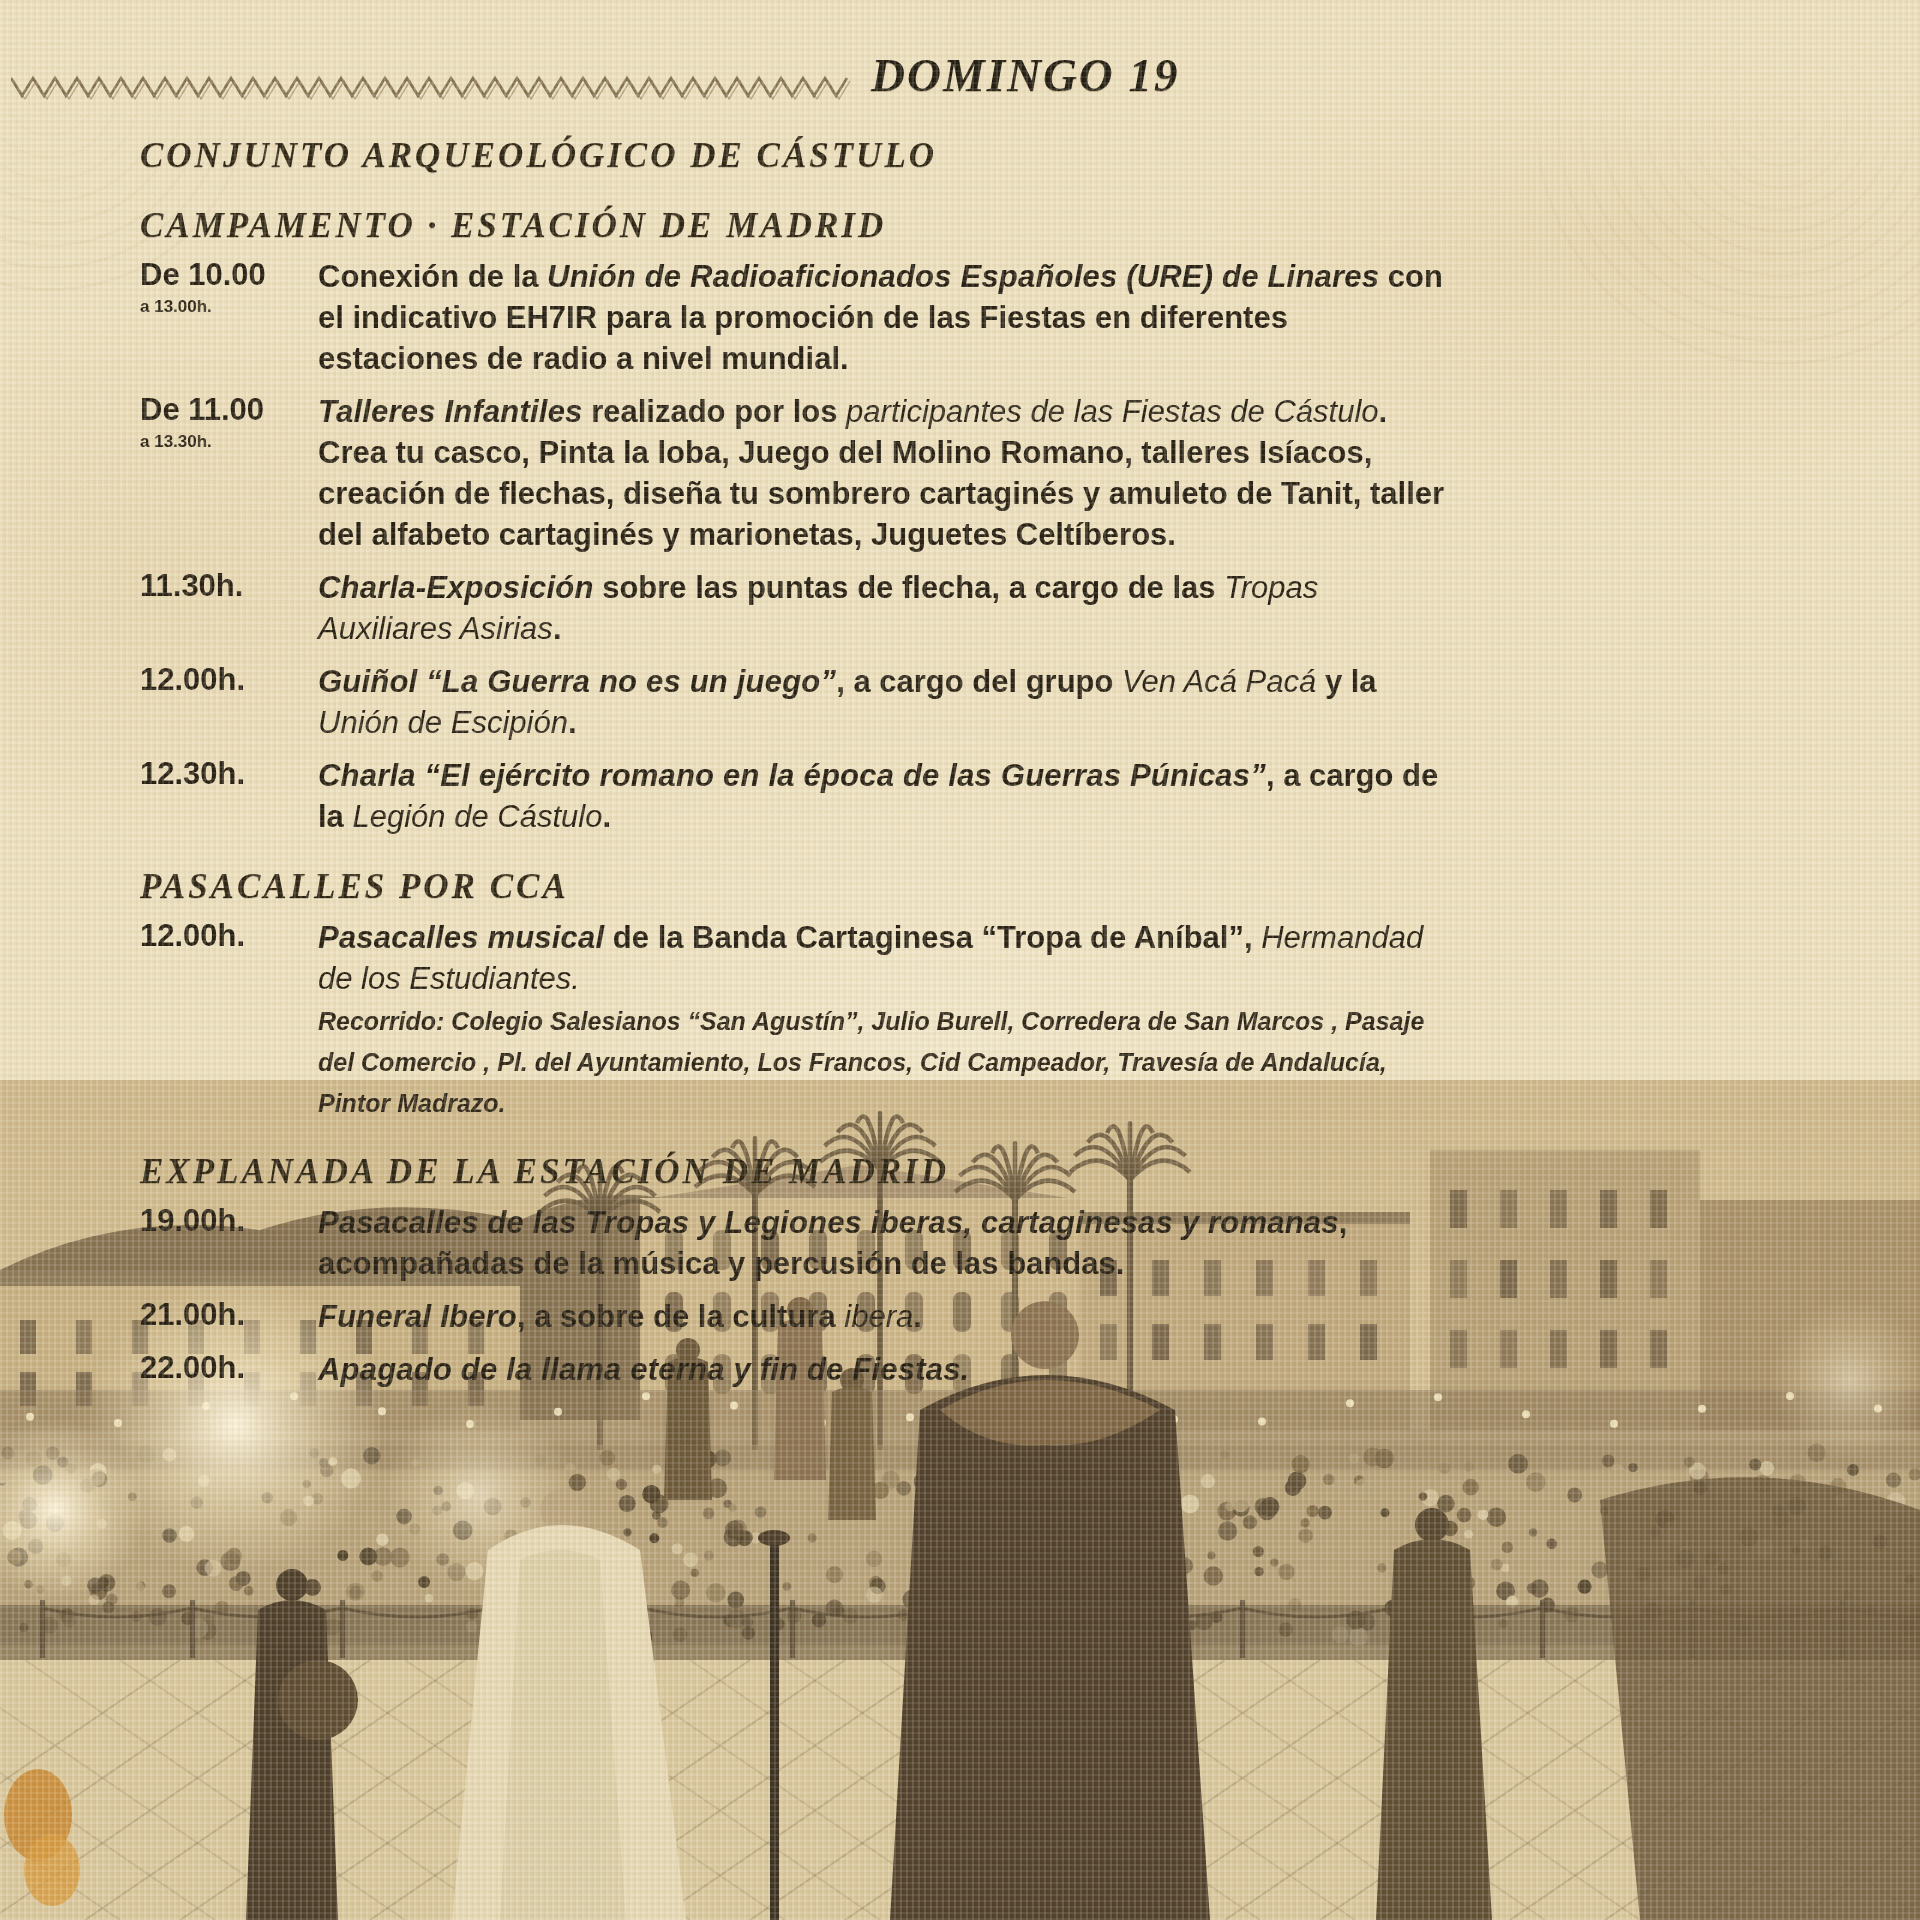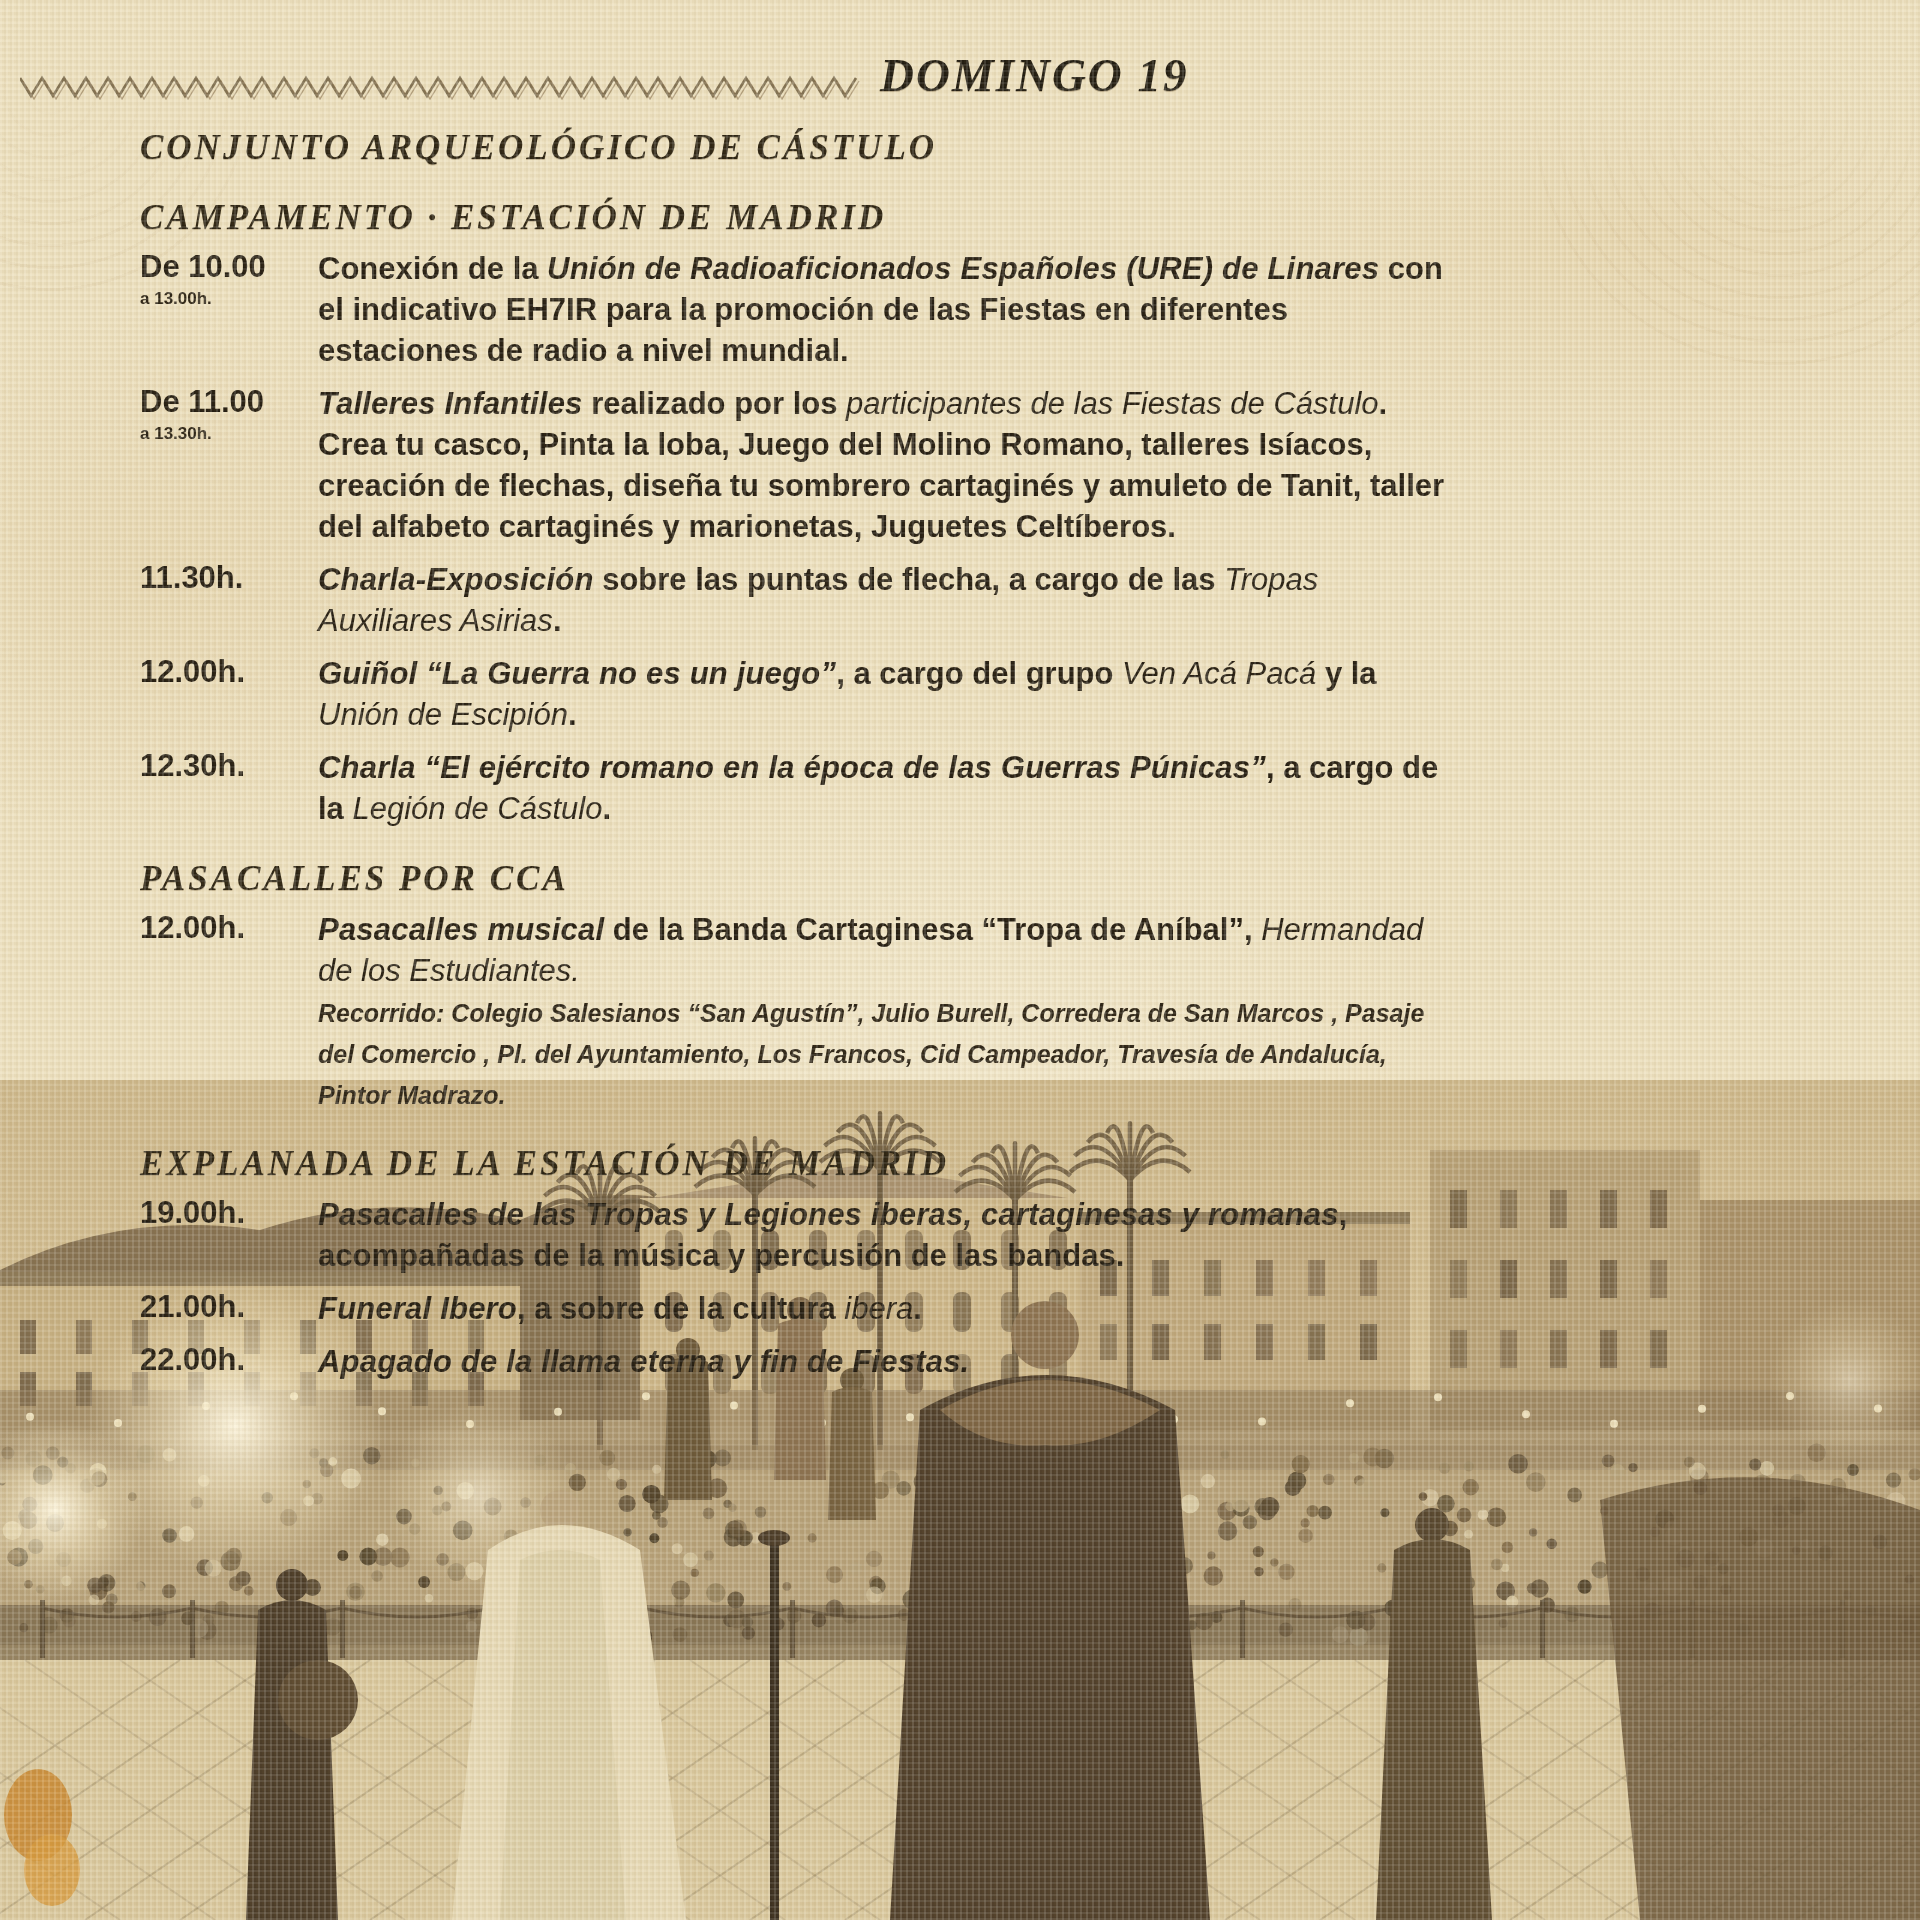--- a/index.html
+++ b/index.html
@@ -15,31 +15,31 @@
   .weave{position:absolute;inset:0;z-index:4;pointer-events:none;opacity:.5;
     background-image:
       repeating-linear-gradient(90deg, rgba(255,252,240,.28) 0 2px, rgba(0,0,0,0) 2px 4px, rgba(150,120,70,.10) 4px 6px),
       repeating-linear-gradient(0deg, rgba(255,252,240,.22) 0 2px, rgba(0,0,0,0) 2px 3px, rgba(150,120,70,.10) 3px 6px);
   }
   .ornament{position:absolute;z-index:1;opacity:.12;border-radius:50%;
     background:repeating-radial-gradient(circle, rgba(160,125,70,.5) 0 3px, rgba(160,125,70,0) 3px 22px);}
   .orn-tr{right:-120px;top:-140px;width:520px;height:520px;}
   .orn-tl{left:-160px;top:-120px;width:420px;height:420px;}
 
-  .title-row{position:absolute;top:48px;left:12px;width:1816px;height:60px;z-index:3;}
+  .title-row{position:absolute;top:48px;left:3px;width:1816px;height:60px;z-index:3;}
   .stitch-svg{position:absolute;left:8px;top:24px;}
   .page-title{position:absolute;left:868px;top:0;font-family:"Liberation Serif",serif;
     font-style:italic;font-weight:700;font-size:47px;letter-spacing:2px;color:#1f1a10;
     text-shadow:0 1px 0 rgba(90,70,40,.35);white-space:nowrap;}
 
   .program{position:absolute;left:140px;top:128px;width:1330px;z-index:3;color:#241d12;}
   .section-heading{font-family:"Liberation Serif",serif;font-style:italic;font-weight:700;
     font-size:35px;letter-spacing:3px;color:#2a2212;margin:30px 0 10px 0;
     text-shadow:0 1px 0 rgba(100,80,45,.3);}
-  .section-heading:first-child{margin-top:0;}
+  .section-heading:first-child{margin-top:8px;}
   .event-row{display:flex;align-items:flex-start;margin:0 0 12px 0;}
   .event-time{flex:0 0 178px;font-weight:700;font-size:31px;line-height:38px;color:#241d12;}
   .time-sub{display:block;font-size:17px;line-height:26px;font-weight:700;color:#2b2316;}
   .event-desc{flex:1;font-size:31px;line-height:41px;font-weight:600;color:#241d12;max-width:1130px;}
   .seg-title{font-weight:800;font-style:italic;letter-spacing:.2px;}
   .seg-em{font-style:italic;font-weight:500;}
   .seg-normal{font-weight:600;}
   .seg-small{font-size:25px;line-height:36px;font-weight:700;font-style:italic;color:#2b2316;}
 
   .photo{position:absolute;left:0;top:1080px;width:1920px;height:840px;z-index:1;}

